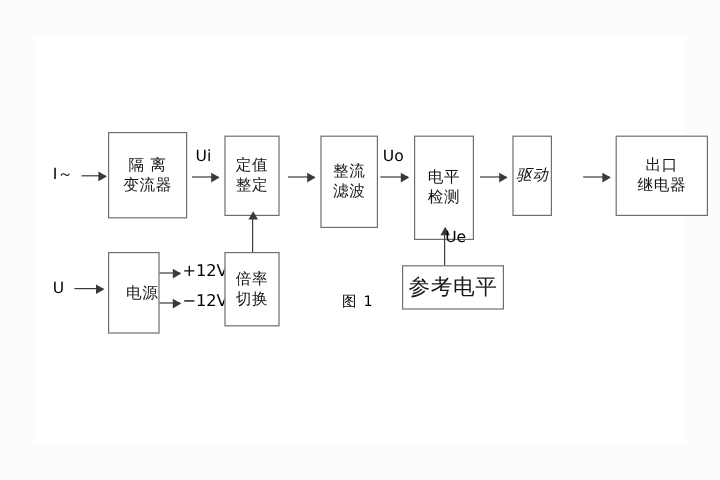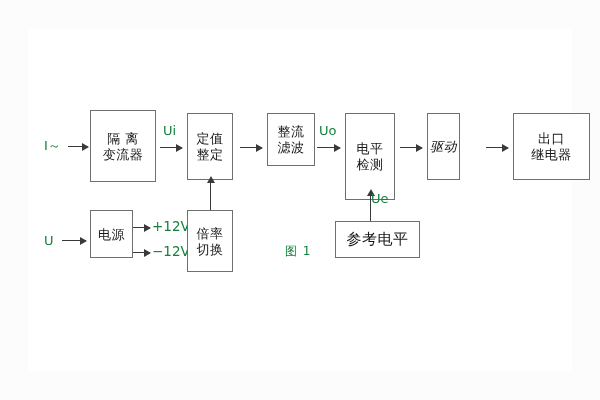--- a/index.html
+++ b/index.html
@@ -38,26 +38,26 @@
     font-size: 13px;
     line-height: 1.0;
   }
   .box .ln {
     display: block;
     white-space: nowrap;
     letter-spacing: 0.5px;
   }
   .box .ln + .ln { margin-top: 3px; }
   .box.single { font-size: 13px; }
-  .box.wide-label { font-size: 15px; }
+  .box.wide-label { font-size: 18px; }
 
   
   .lbl {
     position: absolute;
-    color: #15803d;
+    color: #000000;
     font-size: 13px;
     white-space: nowrap;
     line-height: 1;
   }
   .lbl.sig { font-size: 13px; }
   .lbl.volt { font-size: 13.5px; }
   .lbl.fig { font-size: 12px; letter-spacing: 1px; }
 
   
   .arrow-h {
@@ -108,21 +108,21 @@
   <div class="lbl sig" style="left:163px; top:124px;">Ui</div>
   <div class="arrow-h" style="left:160px; top:147px; width:22px;"></div>
 
   <div class="box" style="left:187px; top:113px; width:46px; height:67px;">
     <span class="ln">定值</span>
     <span class="ln">整定</span>
   </div>
 
   <div class="arrow-h" style="left:240px; top:147px; width:22px;"></div>
 
-  <div class="box" style="left:267px; top:113px; width:48px; height:53px;justify-content:center;">
+  <div class="box" style="left:267px; top:113px; width:48px; height:77px;justify-content:center;">
     <span class="ln">整流</span>
     <span class="ln">滤波</span>
   </div>
 
   <div class="lbl sig" style="left:319px; top:124px;">Uo</div>
   <div class="arrow-h" style="left:317px; top:147px; width:23px;"></div>
 
   <div class="box" style="left:345px; top:113px; width:50px; height:87px;">
     <span class="ln">电平</span>
     <span class="ln">检测</span>
@@ -137,21 +137,21 @@
   <div class="arrow-h" style="left:486px; top:147px; width:22px;"></div>
 
   <div class="box" style="left:513px; top:113px; width:77px; height:67px;">
     <span class="ln">出口</span>
     <span class="ln">继电器</span>
   </div>
 
   <div class="lbl sig" style="left:44px; top:234px;">U</div>
   <div class="arrow-h" style="left:62px; top:240px; width:24px;"></div>
 
-  <div class="box single" style="left:90px; top:210px; width:43px; height:48px;">
+  <div class="box single" style="left:90px; top:210px; width:43px; height:68px;align-items:flex-end;">
     <span class="ln">电源</span>
   </div>
 
   <div class="arrow-h" style="left:133px; top:227px; width:17px;"></div>
   <div class="lbl volt" style="left:152px; top:220px;">+12V</div>
 
   <div class="arrow-h" style="left:133px; top:252px; width:17px;"></div>
   <div class="lbl volt" style="left:152px; top:245px;">−12V</div>
 
   <div class="box" style="left:187px; top:210px; width:46px; height:62px;">

